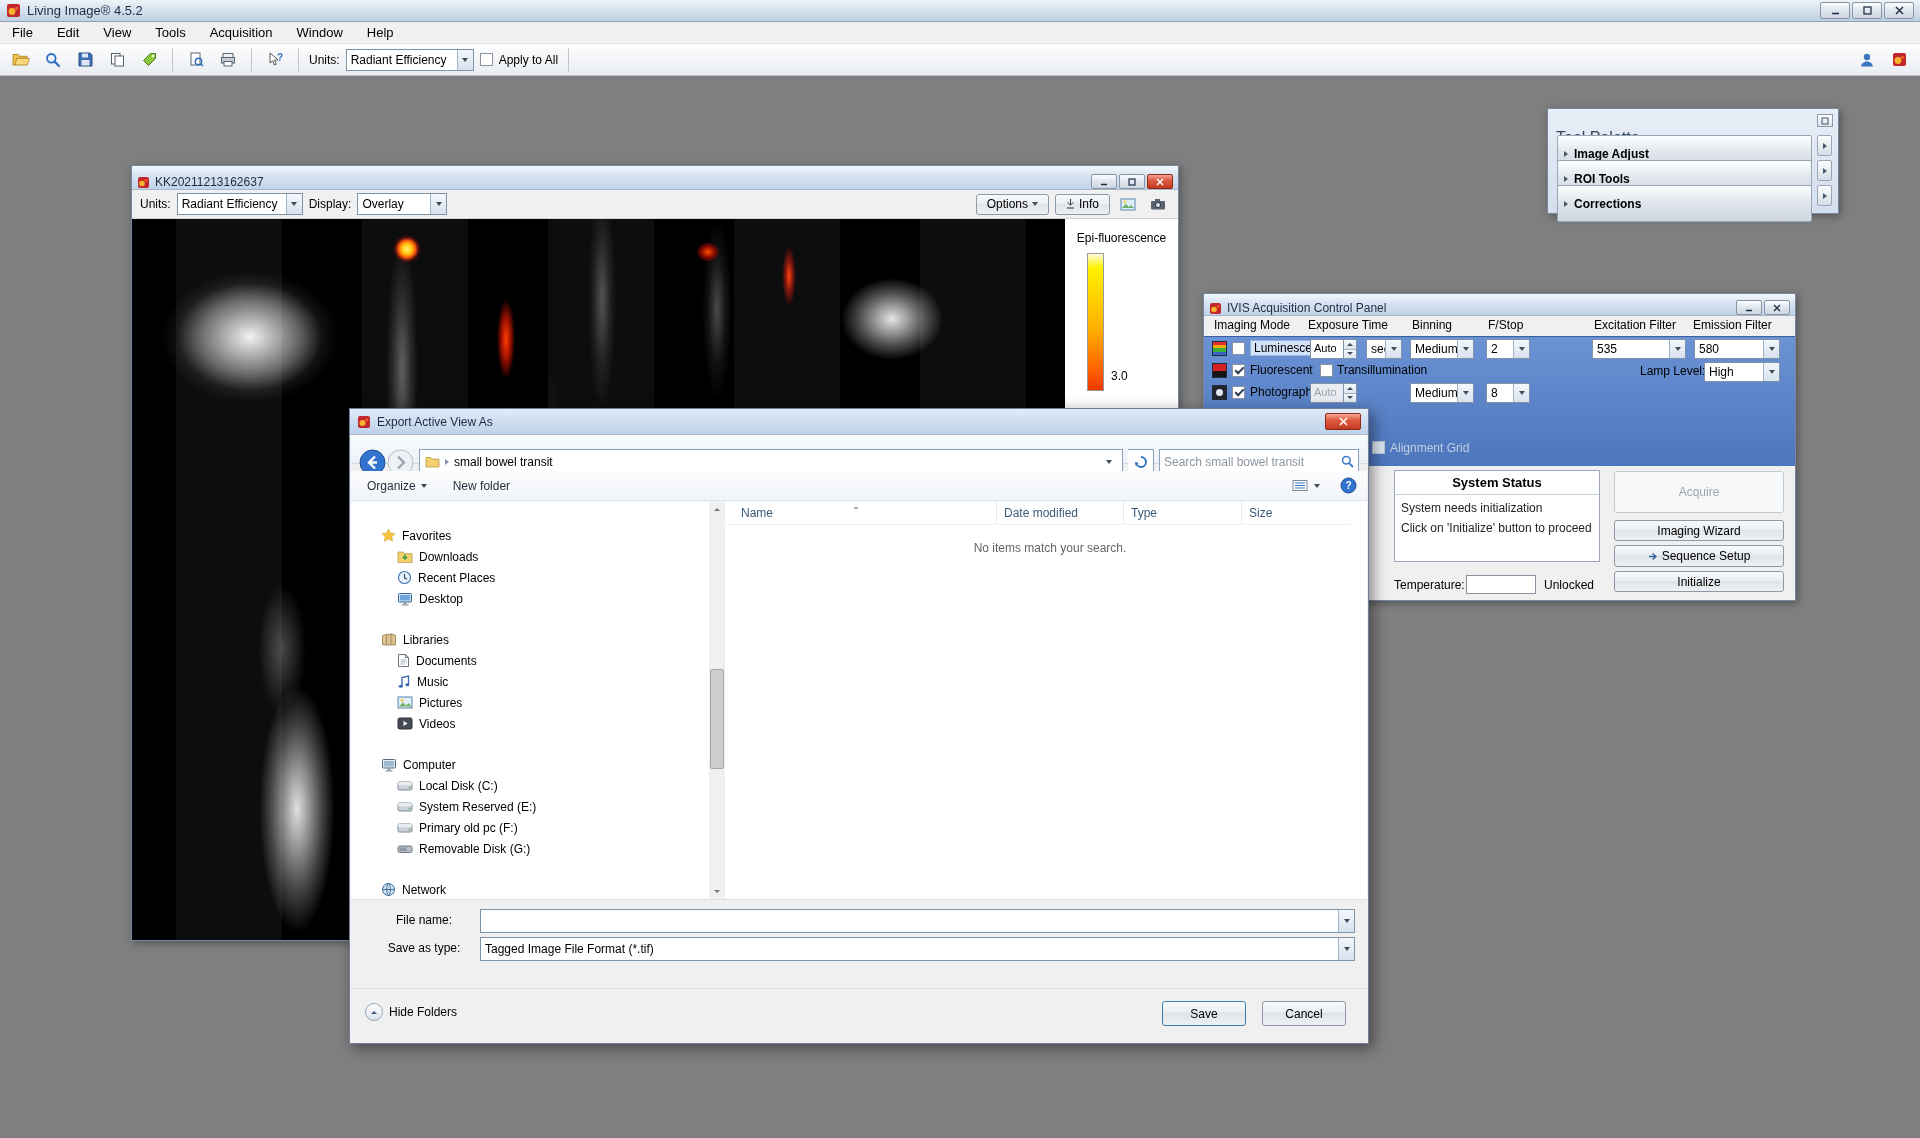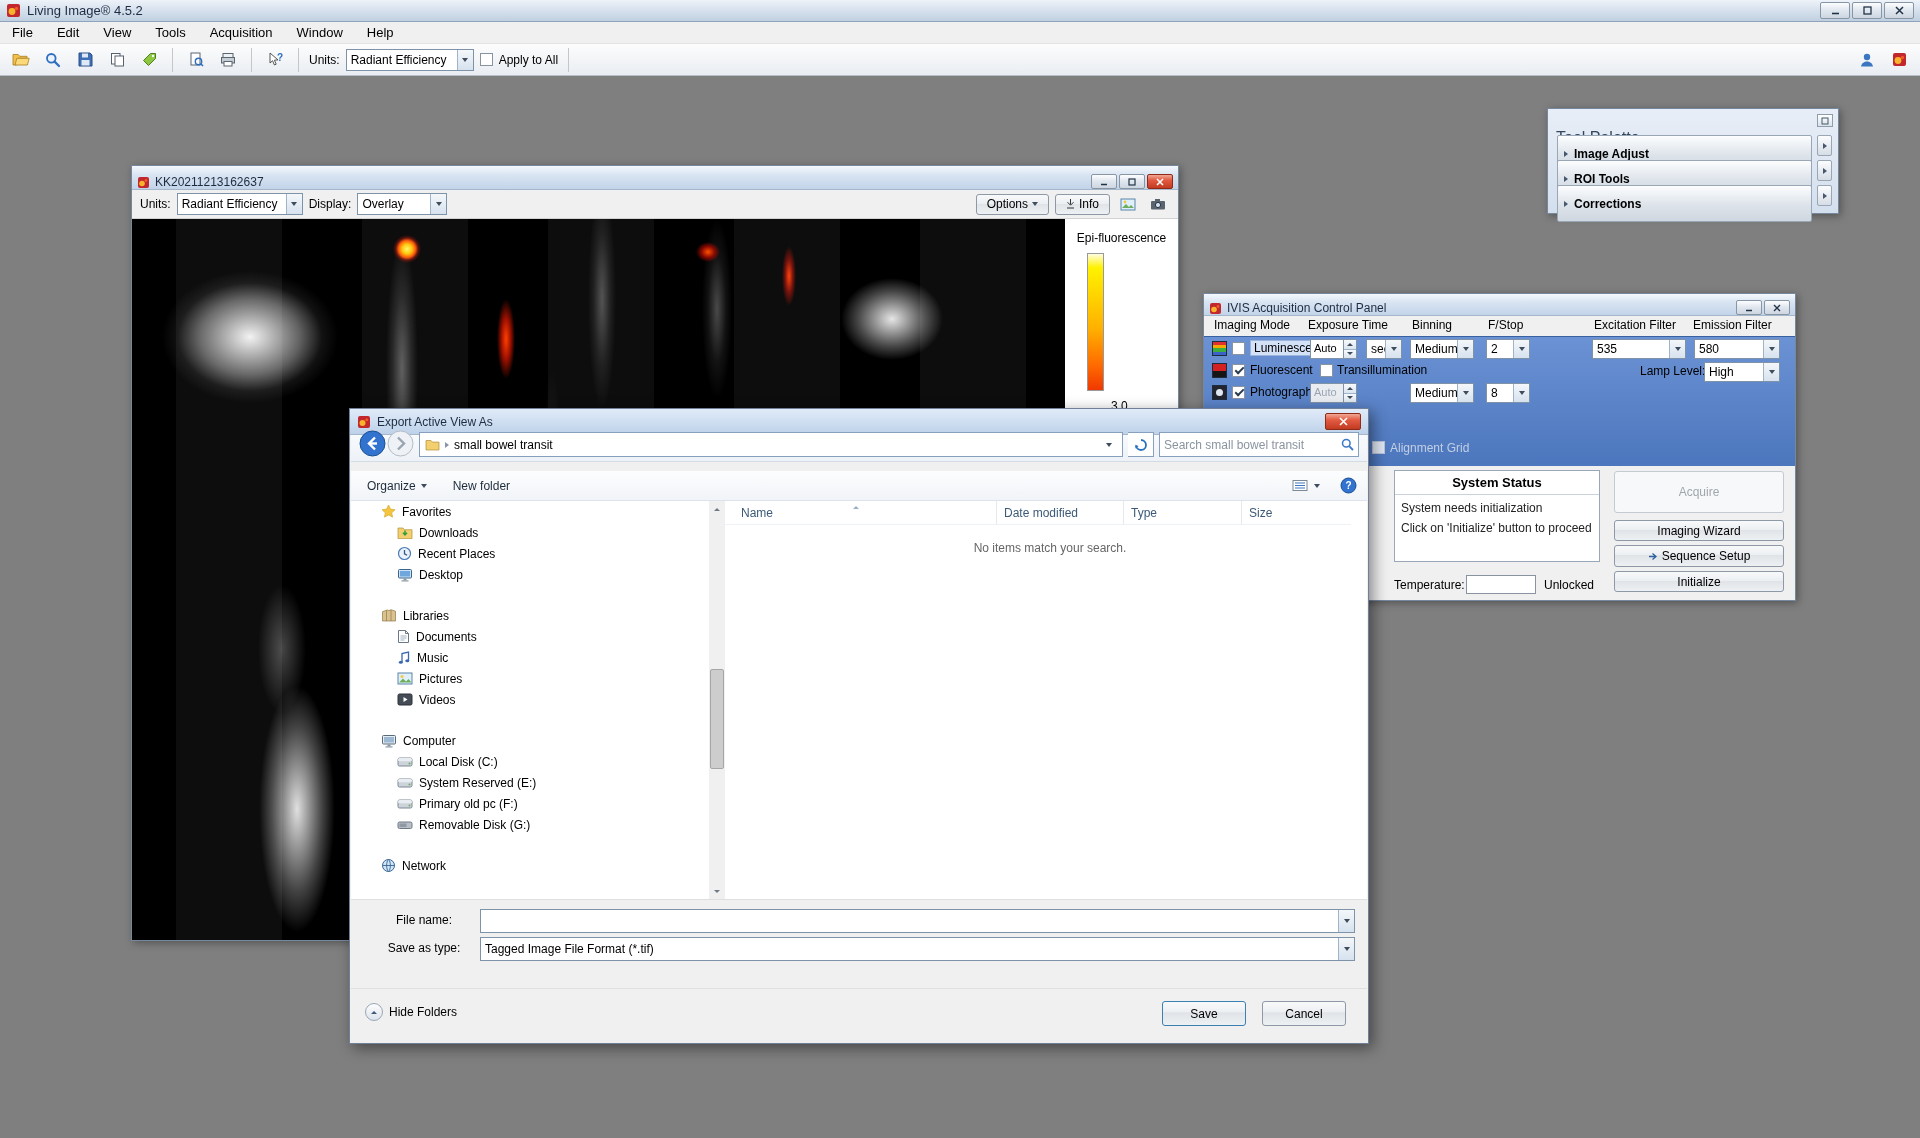--- a/index.html
+++ b/index.html
@@ -62,21 +62,21 @@
  radial-gradient(ellipse 30px 80px at 150px 430px,rgba(200,200,200,.35) 0%,transparent 80%),
  radial-gradient(ellipse 16px 130px at 270px 150px,rgba(110,110,110,.8) 0%,rgba(70,70,70,.4) 60%,transparent 100%),
  radial-gradient(ellipse 14px 110px at 470px 80px,rgba(100,100,100,.75) 0%,rgba(60,60,60,.35) 60%,transparent 100%),
  radial-gradient(ellipse 15px 90px at 585px 90px,rgba(105,105,105,.7) 0%,rgba(60,60,60,.3) 60%,transparent 100%),
  radial-gradient(ellipse 13px 160px at 700px 420px,rgba(90,90,90,.5) 0%,transparent 100%),
  radial-gradient(ellipse 13px 200px at 420px 350px,rgba(85,85,85,.45) 0%,transparent 100%)}
 .fluor::before{content:"";position:absolute;inset:0;background:repeating-linear-gradient(90deg,transparent 0 44px,rgba(255,255,255,.05) 44px 150px,transparent 150px 186px)}
 .cbpanel{position:absolute;left:933px;top:0;right:0;bottom:0;background:#fff}
 .cb-title{position:absolute;left:0;right:0;top:12px;text-align:center;font-size:12px}
 .cb-bar{position:absolute;left:22px;top:34px;width:17px;height:138px;border:1px solid #999;background:linear-gradient(#fffde0 0%,#fff200 10%,#ffb000 55%,#ff6a00 82%,#f03800 100%)}
-.cb-max{position:absolute;left:46px;top:180px;font-size:12px}
+.cb-max{position:absolute;left:46px;top:150px;font-size:12px}
 
 
 .ivis{left:1203px;top:293px;width:593px;height:308px;z-index:15}
 .ivis .win-tb{height:22px}
 .ivis-cols{position:absolute;top:24px;left:0;right:0;height:18px}
 .ivis-cols span{position:absolute;font-size:12px;white-space:nowrap}
 .ivis-blue{position:absolute;top:42px;left:0;right:0;height:130px;background:linear-gradient(#6b92d4,#4c76bd);border-top:1px solid #3a619f}
 .ivis-blue>*{position:absolute}
 .mode-ico{width:15px;height:15px;border:1px solid #1d2b3d}
 .mi-lum{background:linear-gradient(180deg,#e03030 0 25%,#f5a800 25% 50%,#3cae3c 50% 75%,#3a62c8 75%)}
@@ -96,32 +96,32 @@
 .palette{left:1547px;top:108px;width:292px;height:106px;background:linear-gradient(#e8eef7,#d4dfee);z-index:15}
 .palette-title{font-size:16px;color:#33465c;padding:20px 8px 2px}
 .pal-row{position:absolute;left:9px;right:26px;height:37px;display:flex;align-items:center;gap:6px;padding:0 6px;background:linear-gradient(#fcfdfe,#dde3ea 55%,#cfd7e0);border:1px solid #98a6b5;border-radius:2px;font-weight:bold;font-size:12px}
 .pal-side{position:absolute;right:6px;width:15px;height:21px;background:linear-gradient(#fcfdfe,#d6dde5);border:1px solid #98a6b5;border-radius:2px;display:flex;align-items:center;justify-content:center}
 .pal-btn{position:absolute;right:5px;top:5px;width:16px;height:13px;border:1px solid #8e9cab;background:linear-gradient(#fff,#dbe2ea);display:flex;align-items:center;justify-content:center}
 
 
 .dialog{left:349px;top:408px;width:1020px;height:636px;background:#f0f0f0;border:1px solid #70809a;box-shadow:4px 4px 14px rgba(0,0,0,.45);z-index:30;position:absolute}
 .dlg-tb{height:26px;background:linear-gradient(#e1ebf8,#cbdcf0 60%,#bdd1e9);display:flex;align-items:center;padding:0 7px;gap:6px;border-bottom:1px solid #a4b7cd}
 .dlg-close{margin-left:auto;width:36px;height:17px;border:1px solid #8e2a15;border-radius:2px;background:linear-gradient(#f0a896,#e25b41 40%,#c13b22);display:flex;align-items:center;justify-content:center}
-.dlg-nav{position:absolute;left:1px;right:1px;top:26px;height:27px;background:linear-gradient(#f8fafc,#edf2f8);border-bottom:1px solid #d5dbe3;display:flex;align-items:flex-end;padding:4px 8px;gap:5px}
+.dlg-nav{position:absolute;left:1px;right:1px;top:26px;height:27px;background:linear-gradient(#f8fafc,#edf2f8);border-bottom:1px solid #d5dbe3;display:flex;align-items:flex-start;padding:14px 8px;gap:5px}
 .navcirc{width:27px;height:27px;border-radius:50%;flex:none}
 .crumb{flex:1;height:25px;background:#fff;border:1px solid #86a0bd;display:flex;align-items:center;padding:0 5px;gap:5px}
 .crumb .dd-end{margin-left:auto;display:flex;align-items:center;justify-content:center;width:16px;align-self:stretch}
 .refresh{width:26px;height:25px;background:#fff;border:1px solid #86a0bd;border-left:none;display:flex;align-items:center;justify-content:center}
 .searchbox{width:200px;height:25px;background:#fff;border:1px solid #86a0bd;display:flex;align-items:center;padding:0 4px}
 .searchbox input{flex:1;border:none;outline:none;font-size:12px;font-family:"Liberation Sans",sans-serif;color:#444;min-width:0}
 .searchbox input::placeholder{color:#8a94a0}
 .dlg-cmd{position:absolute;left:1px;right:1px;top:62px;height:30px;background:linear-gradient(#fcfdfe,#f1f4f8);border-bottom:1px solid #dde3ea;display:flex;align-items:center;padding:0 10px;gap:14px}
 .cmditem{display:flex;align-items:center;gap:5px;font-size:12px;color:#1f2c3a;padding:3px 6px;border-radius:2px}
 .dlg-body{position:absolute;left:1px;right:1px;top:92px;height:398px;background:#fff;display:flex}
-.tree{width:358px;padding-top:0;overflow:hidden}
+.tree{width:358px;padding-top:24px;overflow:hidden}
 .titem{height:21px;display:flex;align-items:center;gap:6px;font-size:12px}
 .titem.g{padding-left:30px}
 .titem.c{padding-left:46px}
 .tgap{height:20px}
 .vscroll{width:16px;background:#f0f0f0;position:relative}
 .vs-btn{position:absolute;left:0;right:0;height:16px;background:#f0f0f0;display:flex;align-items:center;justify-content:center}
 .vs-thumb{position:absolute;left:1px;right:1px;top:168px;height:100px;background:#cdcdcd;border:1px solid #a6a6a6;border-radius:2px}
 .flist{flex:1;position:relative}
 .fl-head{position:absolute;left:0;right:16px;top:0;height:24px;border-bottom:1px solid #eef2f6;font-size:12px;color:#3c5a77}
 .fl-head span{position:absolute;top:5px;white-space:nowrap}

